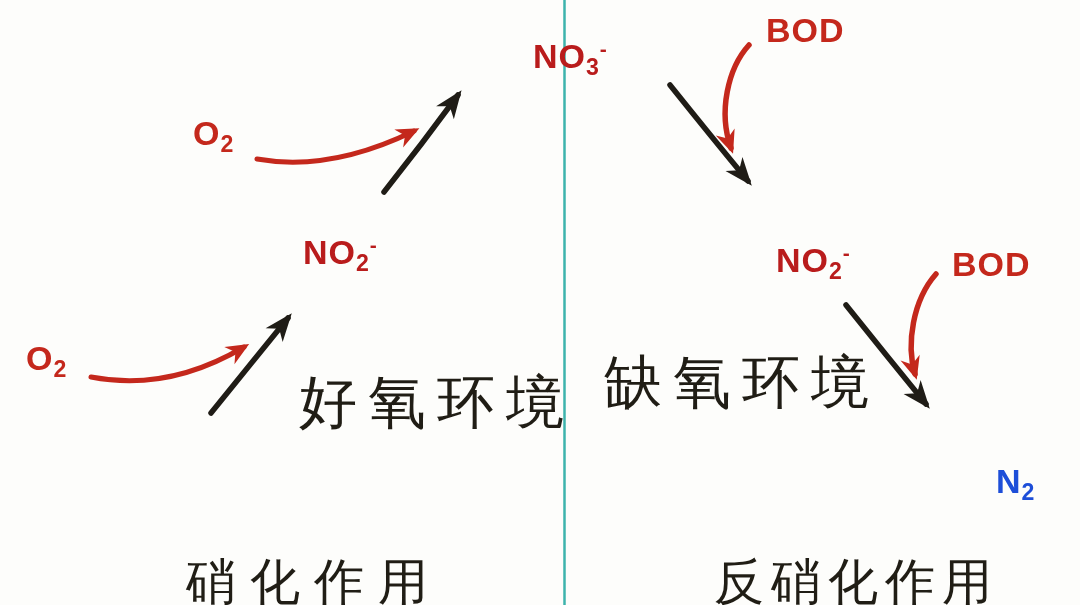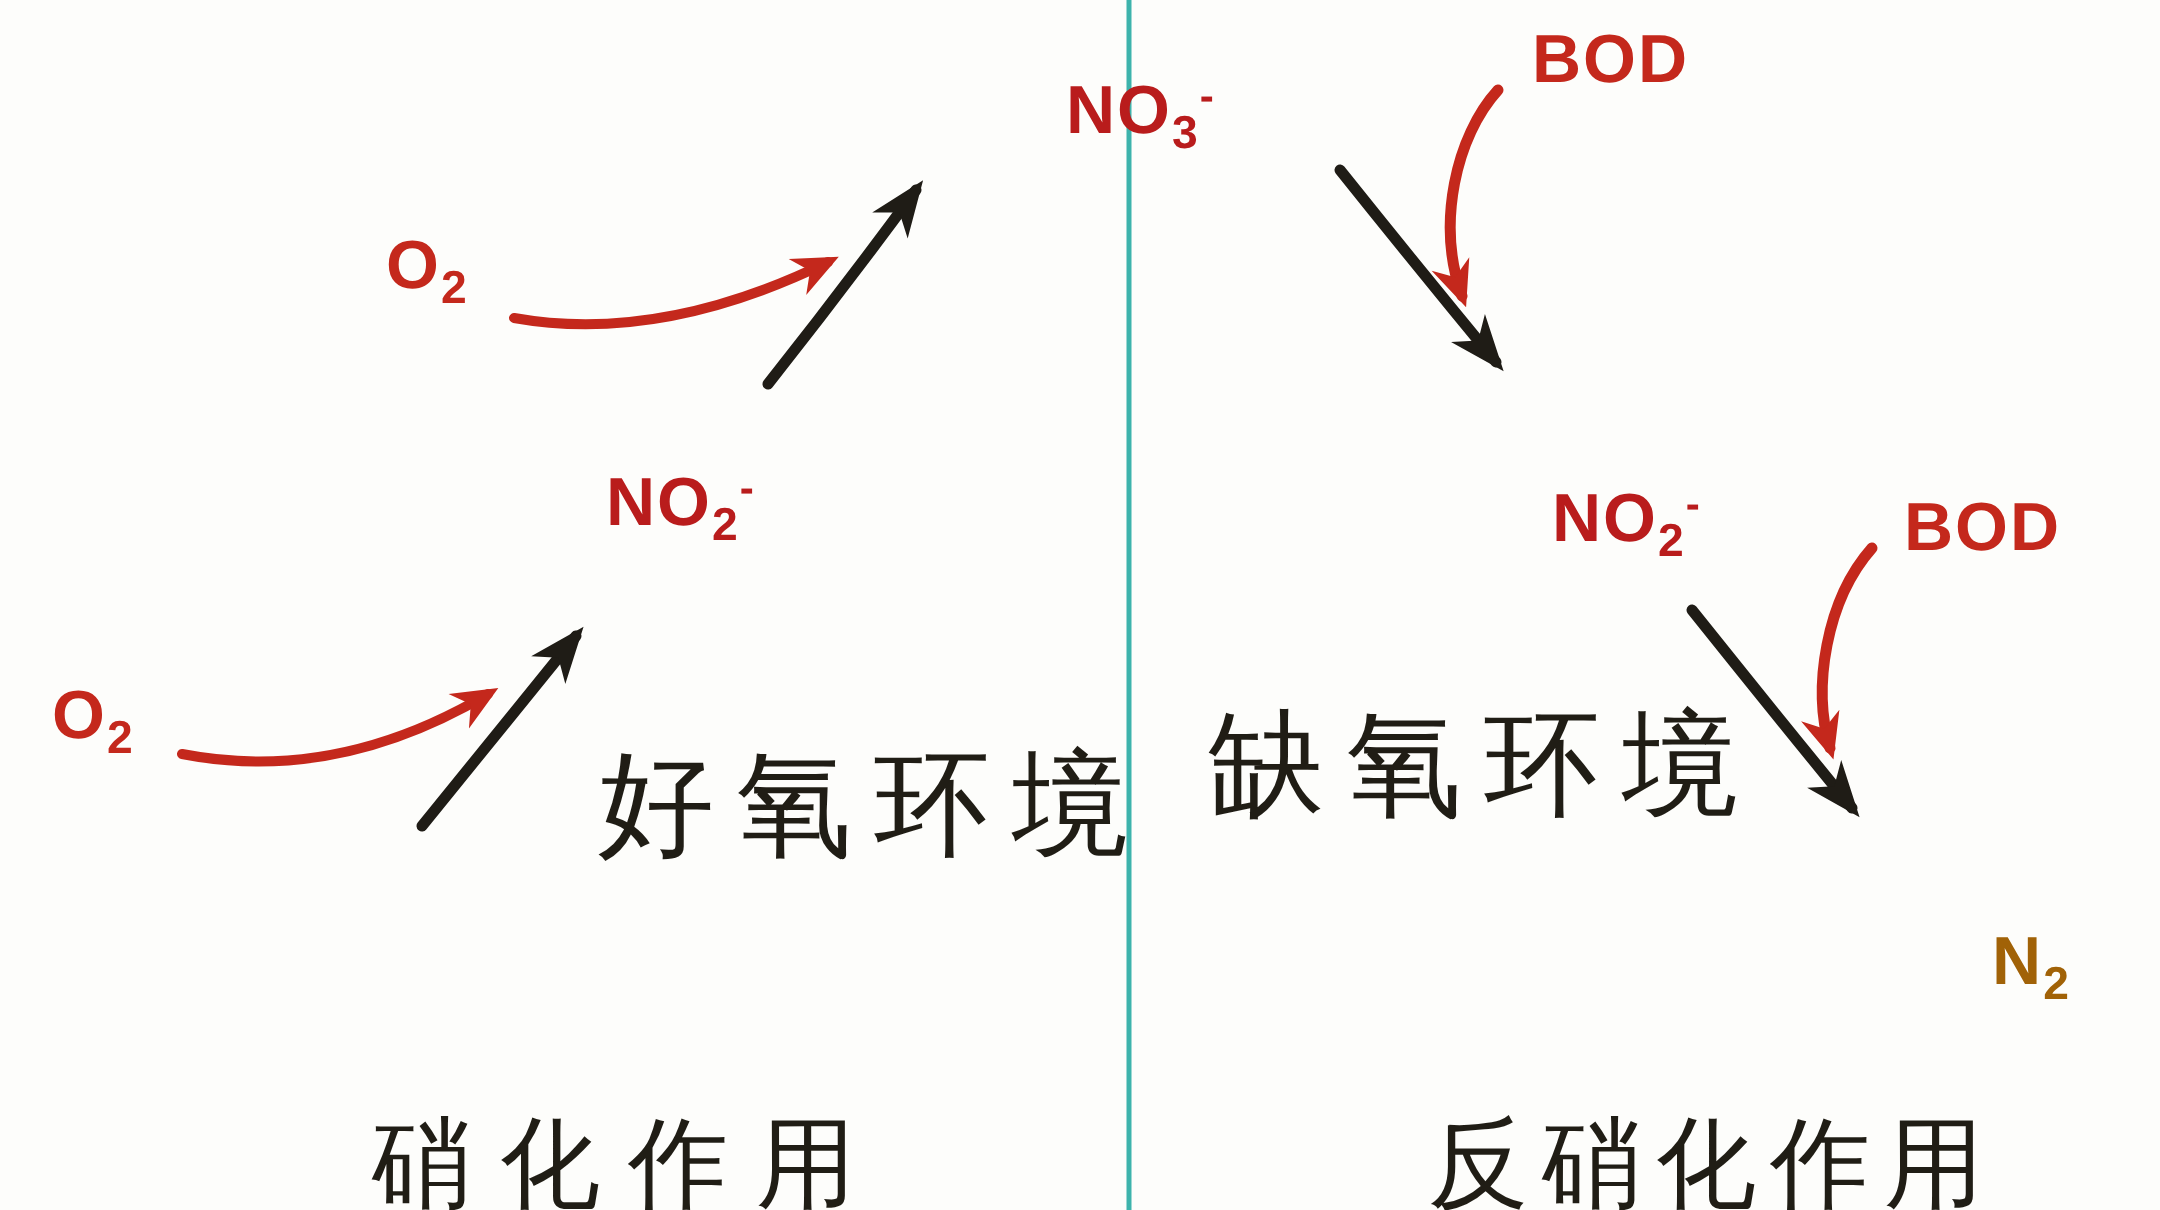--- a/index.html
+++ b/index.html
@@ -7,21 +7,21 @@
     position:relative; width:1080px; height:605px;
     background:#fdfdfb; overflow:hidden;
     font-family:"Liberation Sans", sans-serif;
   }
   .art { position:absolute; left:0; top:0; width:1080px; height:605px; }
   .label { position:absolute; white-space:nowrap; line-height:1; }
   .formula { font-weight:bold; font-size:34px; color:#b91c1c; letter-spacing:1px; }
   .formula sub { font-size:0.68em; vertical-align:-0.32em; font-weight:bold; }
   .formula sup { font-size:0.62em; vertical-align:0.55em; font-weight:bold; }
   .red  { color:#c4281c;text-align:right; }
-  .blue { color:#a16207; }
+  .blue { color:#1d4ed8; }
   .cn {
     color:#201d15;
     font-family:"Liberation Serif", "DejaVu Serif", serif;
   }
   .env     { font-size:58px; letter-spacing:11px;font-family:Liberation Serif, serif; }
   .process { font-size:50px; letter-spacing:14px; }
 </style>
 </head>
 <body>
 

